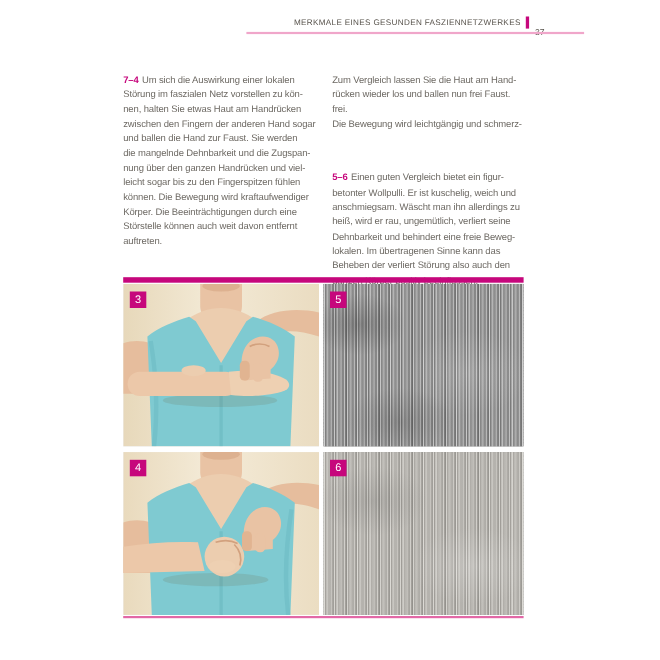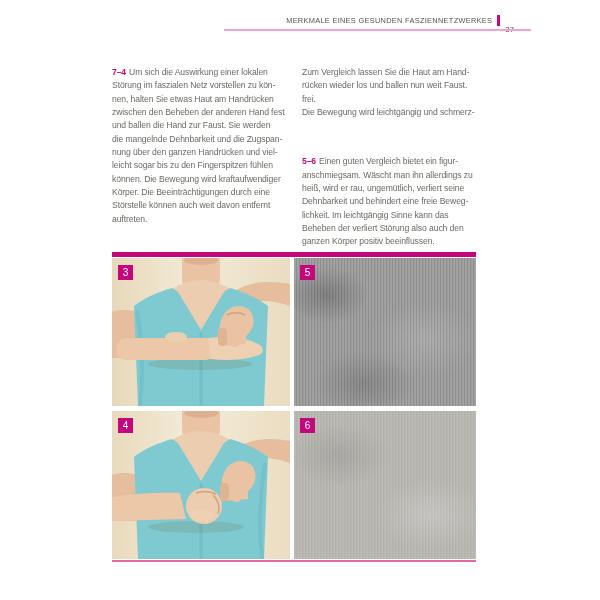--- a/index.html
+++ b/index.html
@@ -1,20 +1,20 @@
 <!DOCTYPE html>
 <html><head>
 <meta charset="utf-8">
 <style>
   html,body{margin:0;padding:0;background:#ffffff;}
   body{width:600px;height:600px;font-family:"Liberation Sans",sans-serif;}
   .page{position:relative;width:600px;height:600px;background:#fff;overflow:hidden;}
 
   
-  .pagehead-row{position:absolute;left:235px;top:11px;width:307px;height:18px;
+  .pagehead-row{position:absolute;left:216px;top:11px;width:307px;height:18px;
     display:flex;align-items:center;justify-content:flex-end;gap:5px;
     padding-right:28px;box-sizing:border-box;}
   .pagehead-title{font-size:7.4px;letter-spacing:.3px;color:#57524b;white-space:nowrap;}
   .pagehead-sep{width:3px;height:11px;background:#c6077c;flex:0 0 auto;}
   .pagehead-num{font-size:7.8px;color:#57524b;margin-top:18px;}
   .pagehead-rule{position:absolute;left:224px;top:29px;width:307px;height:2px;background:#f0a6ca;}
 
   
   .col{position:absolute;top:66px;font-size:8.6px;line-height:13.35px;color:#6d6963;
     letter-spacing:-.1px;white-space:nowrap;}
@@ -63,44 +63,45 @@
     <span class="pagehead-title">MERKMALE EINES GESUNDEN FASZIENNETZWERKES</span>
     <span class="pagehead-sep"></span>
     <span class="pagehead-num">37</span>
   </div>
   <div class="pagehead-rule"></div>
 
   <section class="col col-left">
     <div class="tline"><span class="lead">7–4</span><span>Um sich die Auswirkung einer lokalen</span></div>
     <div class="tline">Störung im faszialen Netz vorstellen zu kön-</div>
     <div class="tline">nen, halten Sie etwas Haut am Handrücken</div>
-    <div class="tline">zwischen den Beheben der anderen Hand fest</div>
+    <div class="tline">zwischen den Fingern der anderen Hand sogar</div>
     <div class="tline">und ballen die Hand zur Faust. Sie werden</div>
     <div class="tline">die mangelnde Dehnbarkeit und die Zugspan-</div>
     <div class="tline">nung über den ganzen Handrücken und viel-</div>
     <div class="tline">leicht sogar bis zu den Fingerspitzen fühlen</div>
     <div class="tline">können. Die Bewegung wird kraftaufwendiger</div>
     <div class="tline">Körper. Die Beeinträchtigungen durch eine</div>
     <div class="tline">Störstelle können auch weit davon entfernt</div>
     <div class="tline">auftreten.</div>
   </section>
 
   <section class="col col-right">
     <div>
       <div class="tline">Zum Vergleich lassen Sie die Haut am Hand-</div>
-      <div class="tline">rücken wieder los und ballen nun weit Faust.</div>
+      <div class="tline">rücken wieder los und ballen nun frei Faust.</div>
       <div class="tline">frei.</div>
       <div class="tline">Die Bewegung wird leichtgängig und schmerz-</div>
     </div>
     <div class="para2">
       <div class="tline"><span class="lead">5–6</span><span>Einen guten Vergleich bietet ein figur-</span></div>
+      <div class="tline">betonter Wollpulli. Er ist kuschelig, weich und</div>
       <div class="tline">anschmiegsam. Wäscht man ihn allerdings zu</div>
       <div class="tline">heiß, wird er rau, ungemütlich, verliert seine</div>
       <div class="tline">Dehnbarkeit und behindert eine freie Beweg-</div>
-      <div class="tline">lichkeit. Im leichtgängig Sinne kann das</div>
+      <div class="tline">lokalen. Im übertragenen Sinne kann das</div>
       <div class="tline">Beheben der verliert Störung also auch den</div>
       <div class="tline">ganzen Körper positiv beeinflussen.</div>
     </div>
   </section>
 
   <section class="figgrid">
     <div class="figbar-top"></div>
     <div class="figs">
 
       <figure>

